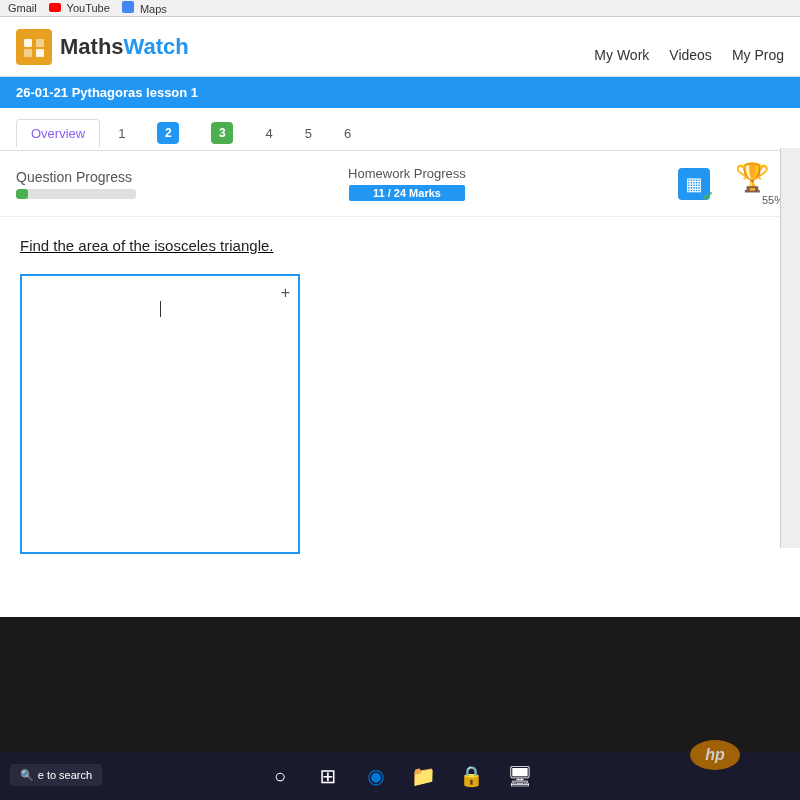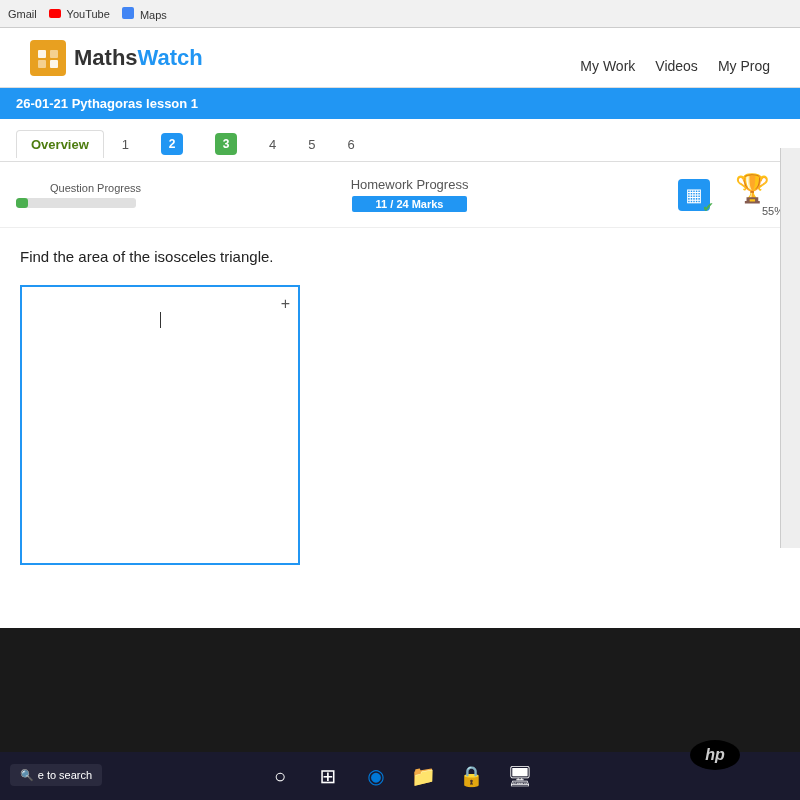--- a/index.html
+++ b/index.html
@@ -12,35 +12,35 @@
     }
 
     
     .browser-bar {
       background: #f1f1f1;
       padding: 4px 8px;
       display: flex;
       align-items: center;
       gap: 12px;
       font-size: 12px;
-      height: 28px;
+      height: 17px;
       border-bottom: 1px solid #ccc;
     }
     .browser-bar-item {
       color: #333;
       font-size: 11px;
     }
 
     
     .navbar {
       background: white;
       display: flex;
       align-items: center;
       justify-content: space-between;
-      padding: 0 30px;
+      padding: 0 16px;
       height: 60px;
       border-bottom: 1px solid #ddd;
     }
     .navbar-brand {
       display: flex;
       align-items: center;
       gap: 8px;
     }
     .brand-icon {
       width: 36px;
@@ -96,22 +96,22 @@
       padding: 6px 14px;
       font-size: 13px;
       cursor: pointer;
       border-radius: 4px 4px 0 0;
       color: #555;
     }
     .tab.active {
       background: white;
       border: 1px solid #ddd;
       border-bottom: none;
-      color: #4d7c0f;
-      font-weight: bold;
+      color: #8b5cf6;
+      font-weight: normal;
     }
     .tab-badge {
       display: inline-flex;
       align-items: center;
       justify-content: center;
       width: 22px;
       height: 22px;
       border-radius: 4px;
       color: white;
       font-size: 12px;
@@ -128,23 +128,22 @@
       align-items: center;
       justify-content: space-between;
       border-bottom: 1px solid #eee;
     }
     .progress-left {
       display: flex;
       flex-direction: column;
       gap: 4px;
     }
     .progress-label {
-      font-size: 11px;
+      font-size: 14px;
       color: #555;
-      margin-left: 34px;
     }
     .progress-bar-container {
       width: 120px;
       height: 10px;
       background: #e0e0e0;
       border-radius: 3px;
       overflow: hidden;
     }
     .progress-bar-fill {
       height: 100%;
@@ -202,20 +201,21 @@
       color: #555;
       text-align: center;
       padding-left: 40px;
     }
 
     
     .question-area {
       background: white;
       padding: 20px;
       min-height: 400px;
+      text-decoration: underline;
     }
     .question-text {
       font-size: 15px;
       color: #222;
       margin-bottom: 20px;
     }
     .question-content {
       display: flex;
       gap: 30px;
       align-items: flex-start;
@@ -283,21 +283,21 @@
     .taskbar-icon {
       font-size: 20px;
       color: white;
     }
     .hp-logo {
       position: absolute;
       right: 60px;
       bottom: 30px;
       width: 50px;
       height: 30px;
-      background: #000000;
+      background: #a16207;
       border-radius: 50%;
       display: flex;
       align-items: center;
       justify-content: center;
       color: #ccc;
       font-size: 16px;
       font-weight: bold;
       font-style: italic;
     }
 

